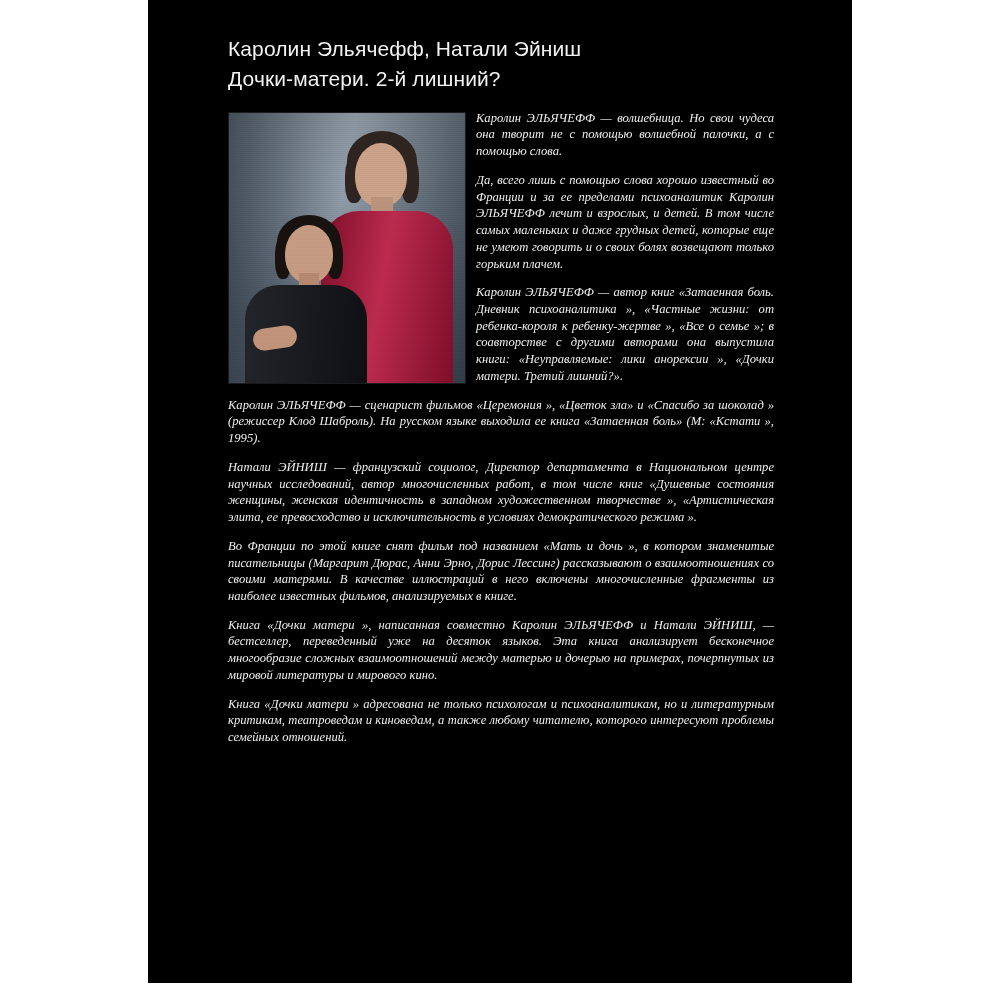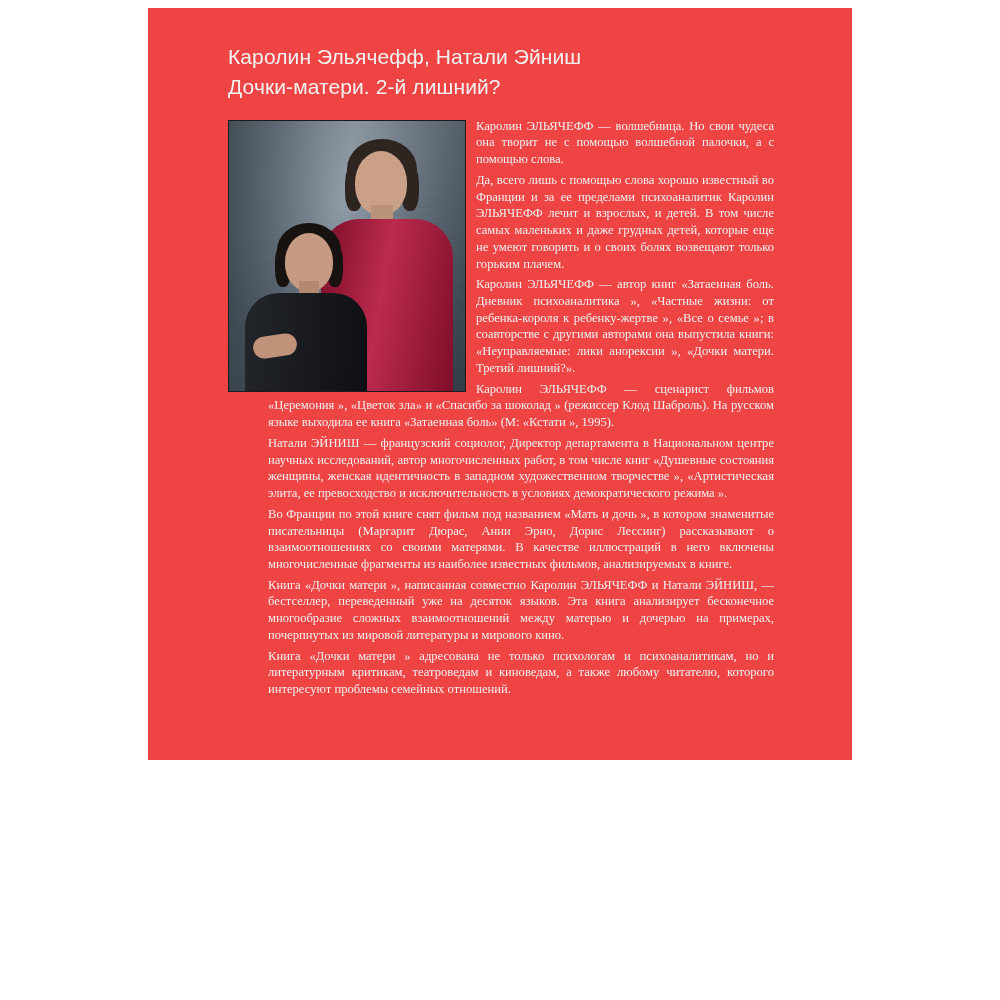--- a/index.html
+++ b/index.html
@@ -9,24 +9,24 @@
   }
   body {
     width: 1000px;
     height: 1000px;
     overflow: hidden;
     font-family: "Liberation Serif", serif;
   }
   .page {
     position: absolute;
     left: 148px;
-    top: 8px;
+    top: 0;
     width: 704px;
-    height: 752px;
-    background: #ef4444;
+    height: 983px;
+    background: #000000;
     box-sizing: border-box;
     padding: 0;
   }
   .content {
     position: absolute;
     left: 80px;
     top: 34px;
     width: 546px;
   }
   .title-block {
@@ -41,20 +41,21 @@
     display: block;
     white-space: nowrap;
   }
   .body-text {
     color: #efefef;
     font-family: "Liberation Serif", serif;
     font-size: 12.6px;
     line-height: 1.33;
     text-align: justify;
     text-justify: inter-word;
+    font-style: italic;
   }
   .float-photo {
     float: left;
     width: 238px;
     height: 272px;
     margin: 2px 10px 4px 0;
     position: relative;
     overflow: hidden;
     background: #2b3540;
     border: 1px solid #1b1b1e;
@@ -187,22 +188,21 @@
     position: absolute;
     inset: 0;
     background:
       repeating-linear-gradient(0deg, rgba(255,255,255,0.025) 0 1px, rgba(0,0,0,0.02) 1px 2px);
     mix-blend-mode: overlay;
   }
   p {
     margin: 0;
   }
   p + p {
-    margin-top: 4px;
-    padding-left: 40px;
+    margin-top: 12px;
   }
   .clear { clear: both; }
 </style>
 </head>
 <body>
 
 <div class="page">
   <div class="content">
 
     <div class="title-block">

